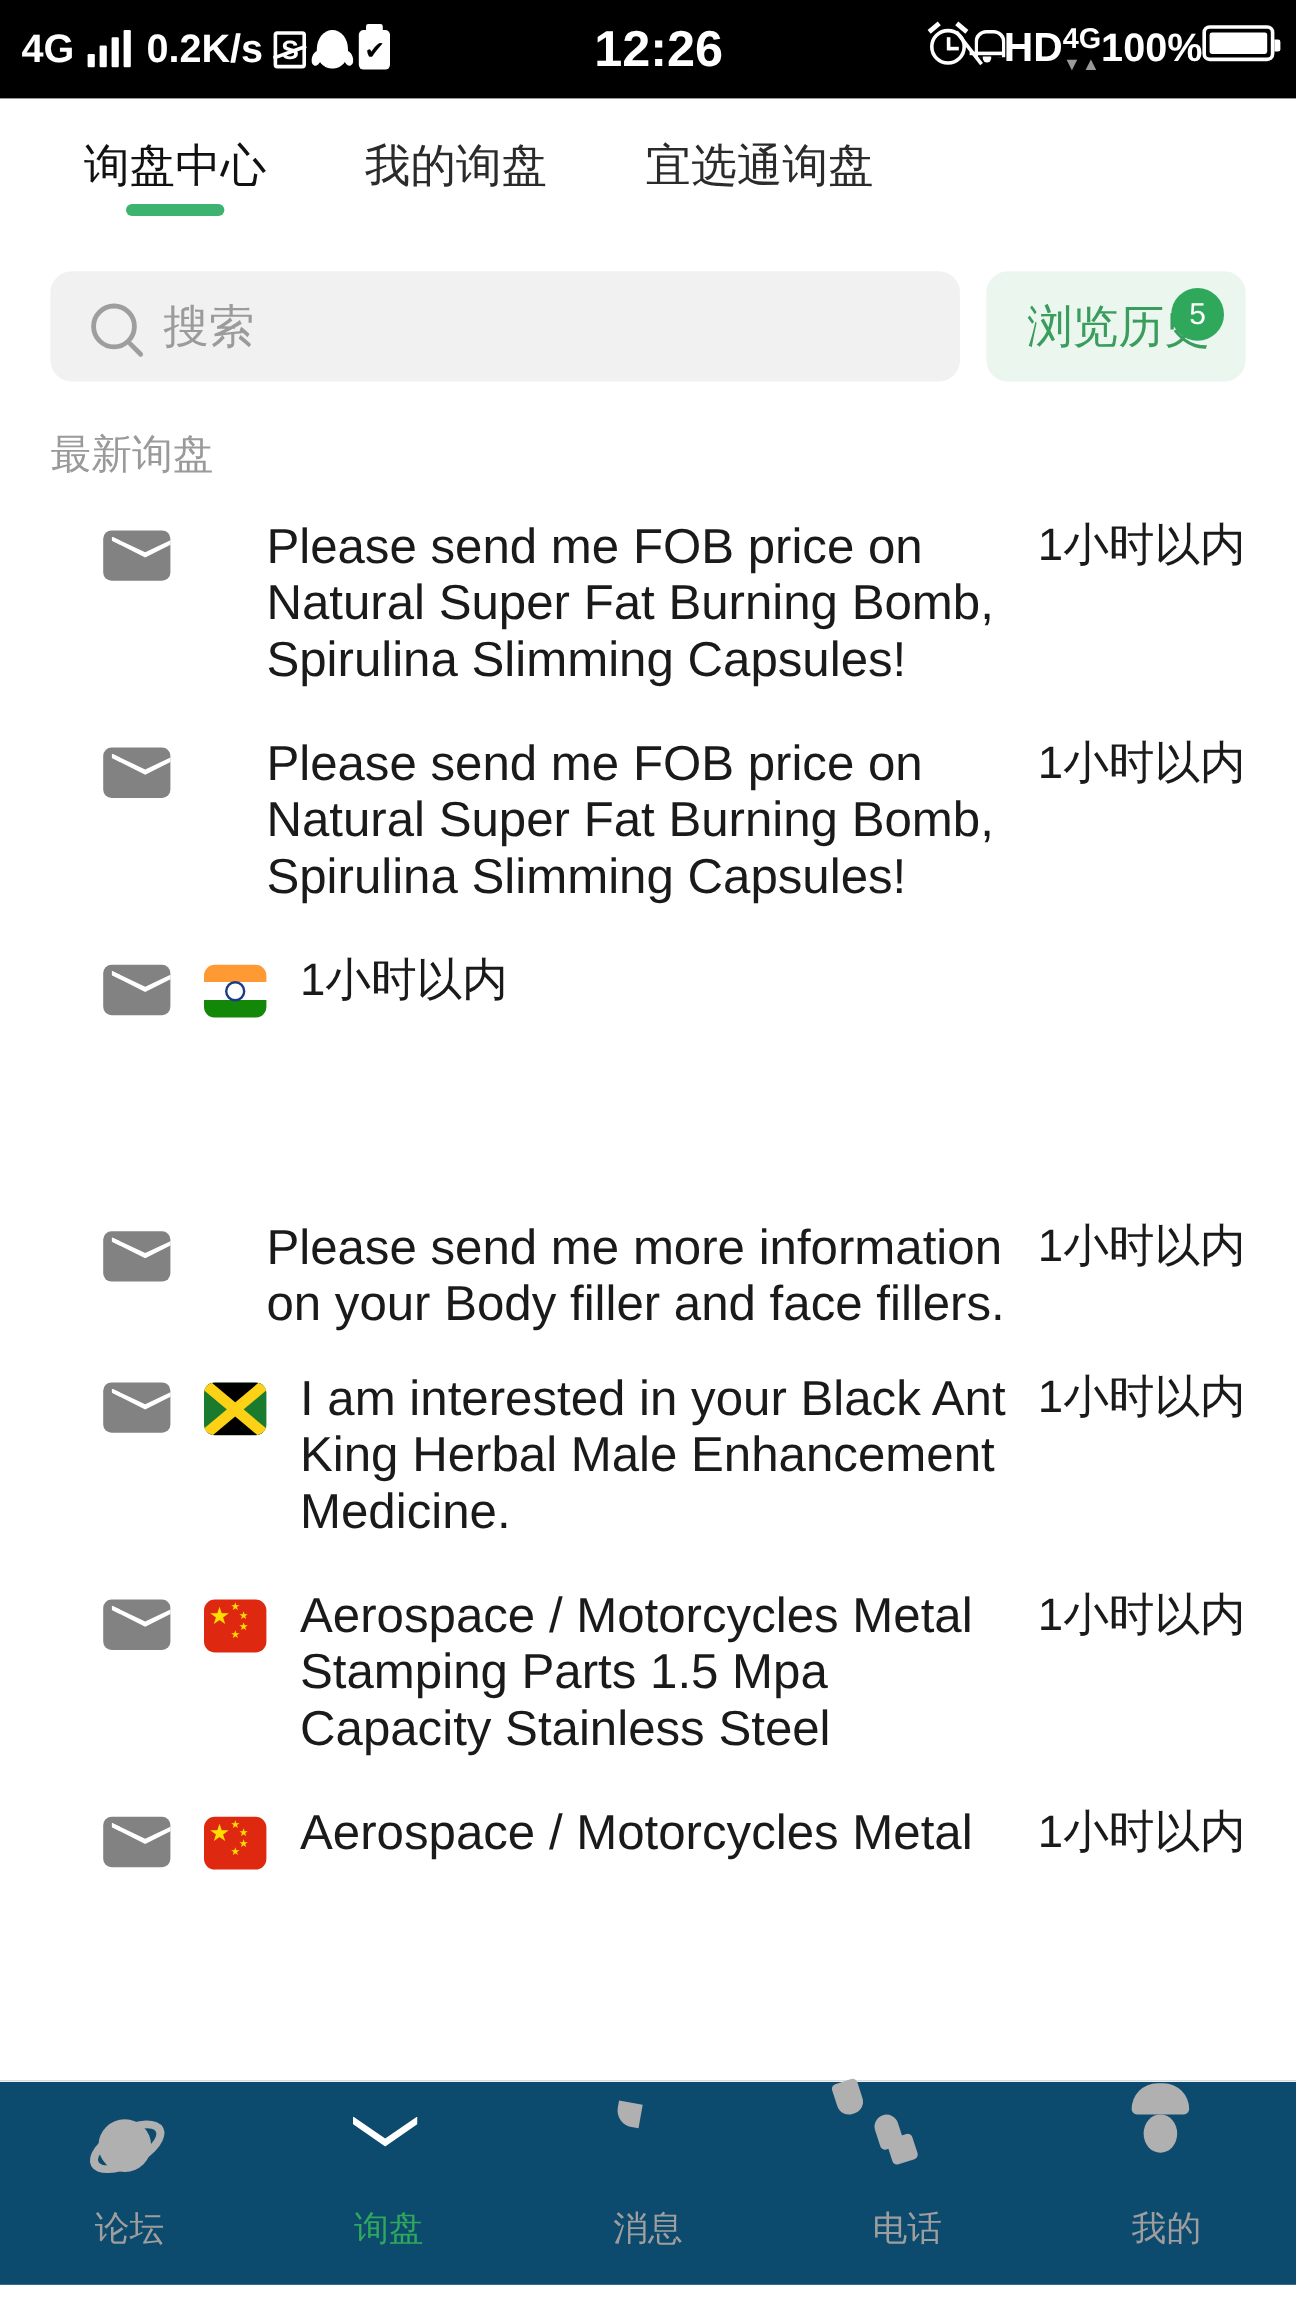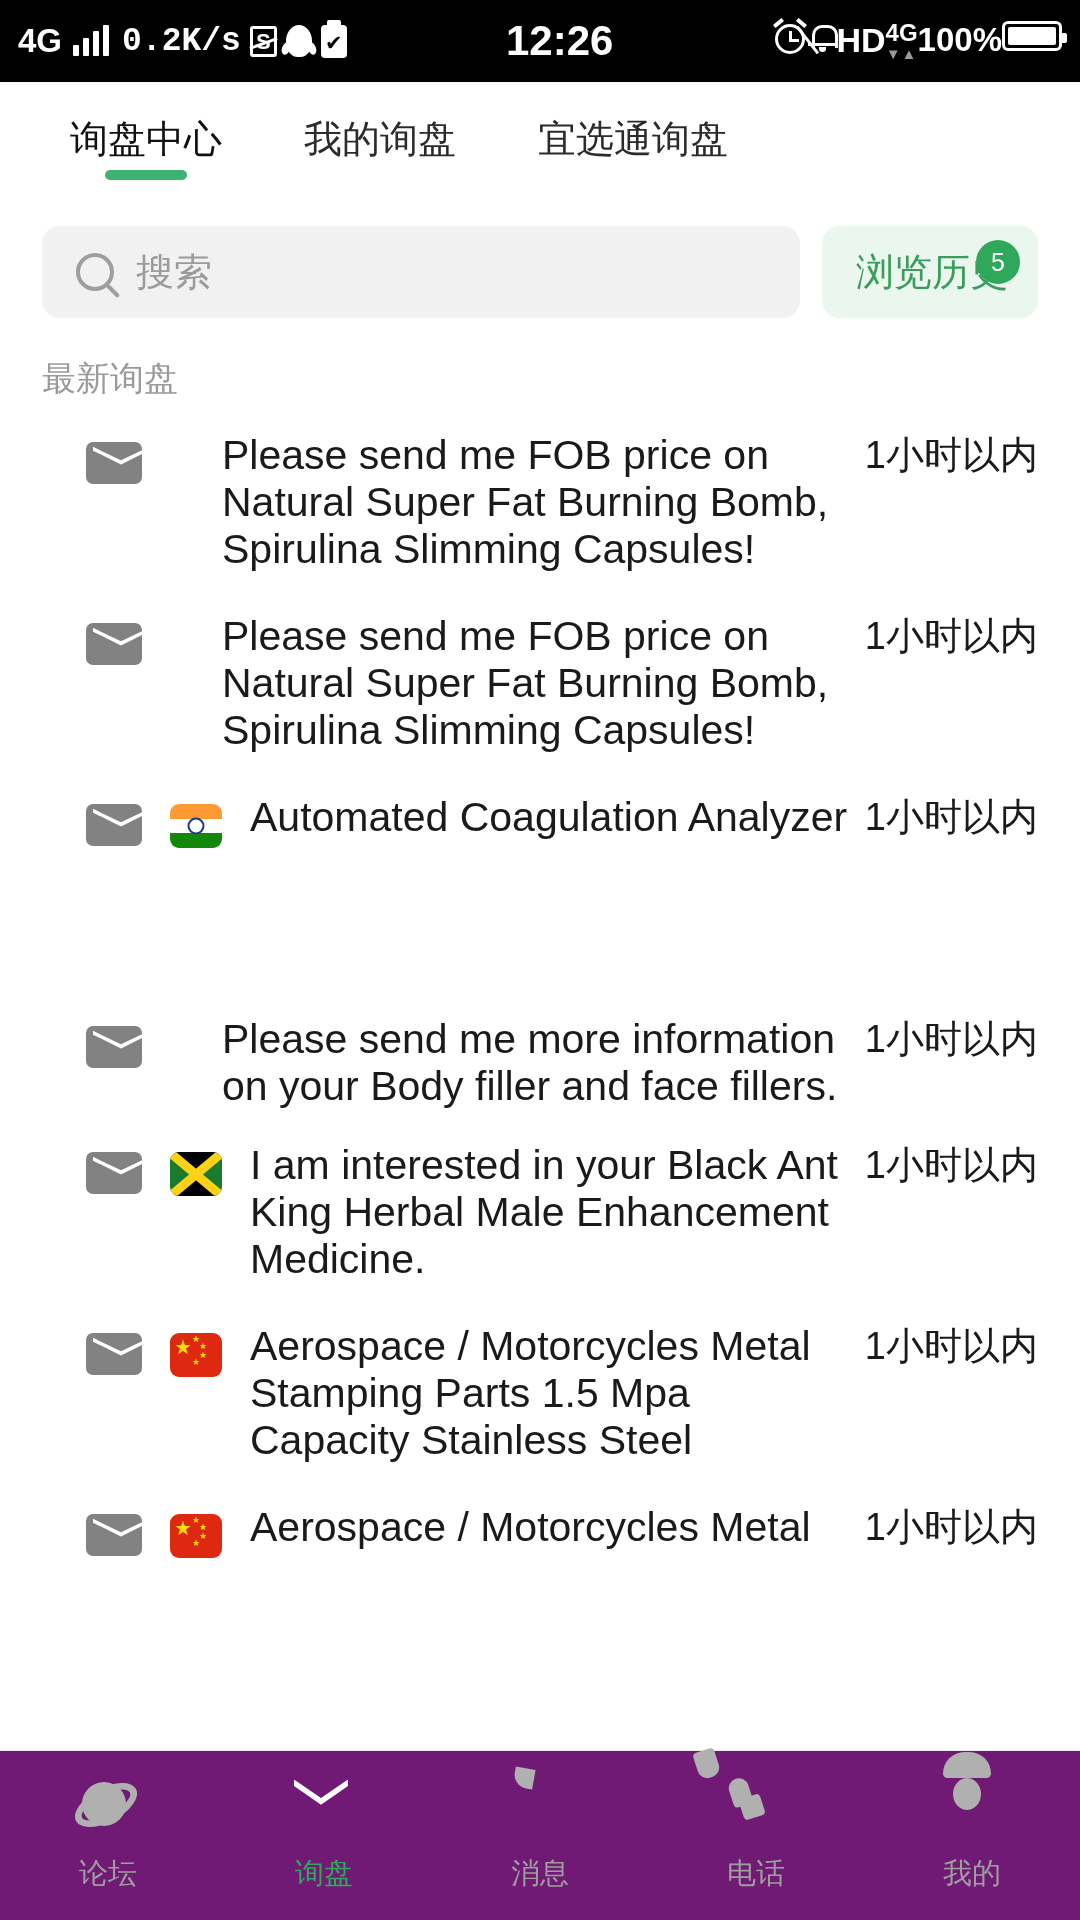--- a/index.html
+++ b/index.html
@@ -20,21 +20,21 @@
   .sb-left { display:flex; align-items:center; gap:9px; flex:0 0 auto; }
   .sb-mid  { flex:1 1 auto; display:flex; justify-content:center; }
   .sb-right{ display:flex; align-items:flex-start; flex:0 0 auto; }
   .sb-net { font-size:33px; font-weight:600; }
   .sig { display:flex; align-items:flex-end; gap:4px; height:30px; margin-left:2px;}
   .sig i { display:block; width:6px; background:#fff; border-radius:1px; }
   .sig i:nth-child(1){ height:11px; }
   .sig i:nth-child(2){ height:18px; }
   .sig i:nth-child(3){ height:25px; }
   .sig i:nth-child(4){ height:31px; }
-  .sb-speed { font-size:33px; font-weight:600; margin-left:4px;font-family:Liberation Mono, monospace;}
+  .sb-speed { font-size:33px; font-weight:600; margin-left:4px;}
   .ic { display:inline-block; }
   .ic-s {
     width:27px;height:31px;border:3px solid #fff;border-radius:3px;
     position:relative; font-size:22px; line-height:26px; text-align:center; font-weight:700;
   }
   .ic-s::before{content:"S";}
   .ic-s::after{content:"";position:absolute;left:-4px;right:-4px;top:13px;height:3px;background:#fff;transform:rotate(-20deg);}
   .ic-qq { width:26px;height:32px;background:#fff;border-radius:50% 50% 45% 45%; position:relative; }
   .ic-qq::before{content:"";position:absolute;left:-4px;bottom:2px;width:8px;height:13px;background:#fff;border-radius:50%;transform:rotate(20deg);}
   .ic-qq::after{content:"";position:absolute;right:-4px;bottom:2px;width:8px;height:13px;background:#fff;border-radius:50%;transform:rotate(-20deg);}
@@ -143,22 +143,22 @@
   .row-body.noflag { margin-left:80px; }
   .row-title {
     flex:1 1 auto; font-size:41px; line-height:47px; color:#1a1a1a;
     padding-right:4px; word-break:normal;
   }
   .row-time { flex:0 0 auto; font-size:38px; color:#1a1a1a; line-height:47px; white-space:nowrap; }
   .row-time.pad { padding-left:14px; }
 
   
   .bottomnav {
-    position:absolute; left:0; bottom:0; width:1080px; height:170px;
-    background:#701a75; display:flex; align-items:center;
+    position:absolute; left:0; bottom:16px; width:1080px; height:170px;
+    background:#0c4a6e; display:flex; align-items:center;
     border-top:1px solid #eee;
     margin-top:12px;
   }
   .nav-item { flex:1 1 0; display:flex; flex-direction:column; align-items:center; gap:14px; cursor:pointer; }
   .nav-label { font-size:29px; color:#9e9e9e; }
   .nav-item.active .nav-label { color:#2fa85c; }
   .nav-ico { width:68px; height:62px; position:relative; }
 
   .ico-forum { width:64px;height:62px;position:relative; }
   .ico-forum .ball{position:absolute;left:8px;top:4px;width:44px;height:44px;border-radius:50%;background:#b0b0b0;}
@@ -270,21 +270,20 @@
       <div class="row-body noflag">
         <span class="row-title">Please send me FOB price on Natural Super Fat Burning Bomb, Spirulina Slimming Capsules!</span>
         <span class="row-time pad">1小时以内</span>
       </div>
     </div>
 
     <div class="row" style="margin-top:40px;">
       <span class="env"></span>
       <span class="flag flag-in"></span>
       <div class="row-body">
-        <span class="row-title">Automated Coagulation Analyzer</span>
         <span class="row-time">1小时以内</span>
       </div>
     </div>
 
     <div class="row" style="margin-top:168px;">
       <span class="env"></span>
       <div class="row-body noflag">
         <span class="row-title">Please send me more information on your Body filler and face fillers.</span>
         <span class="row-time">1小时以内</span>
       </div>

